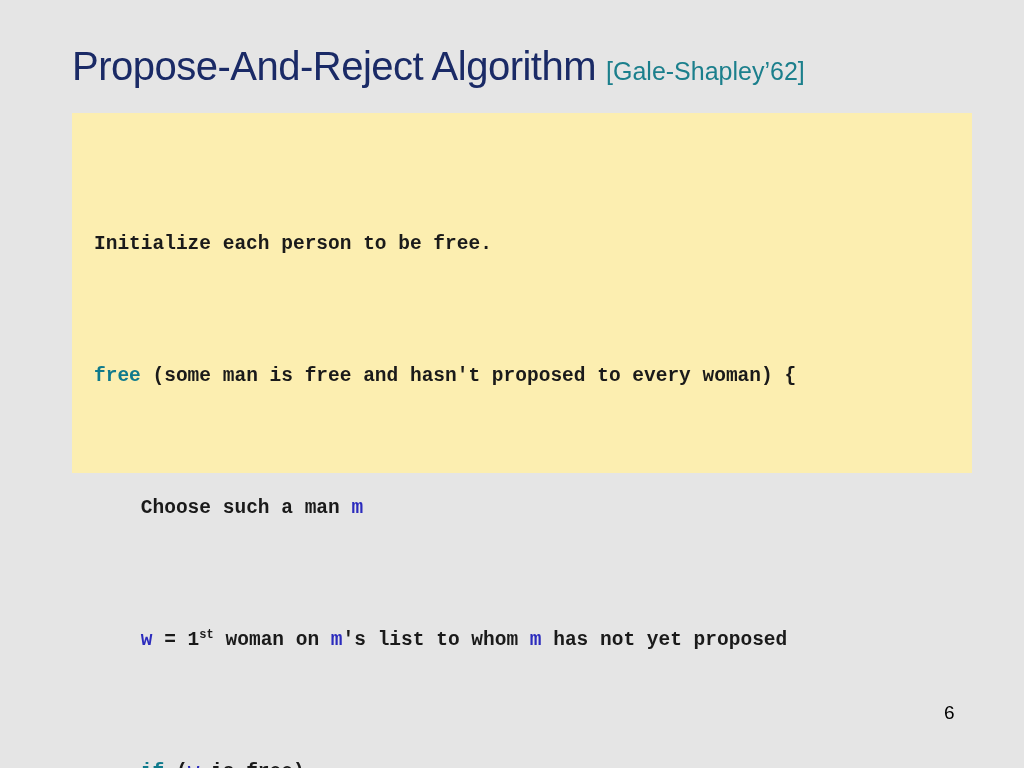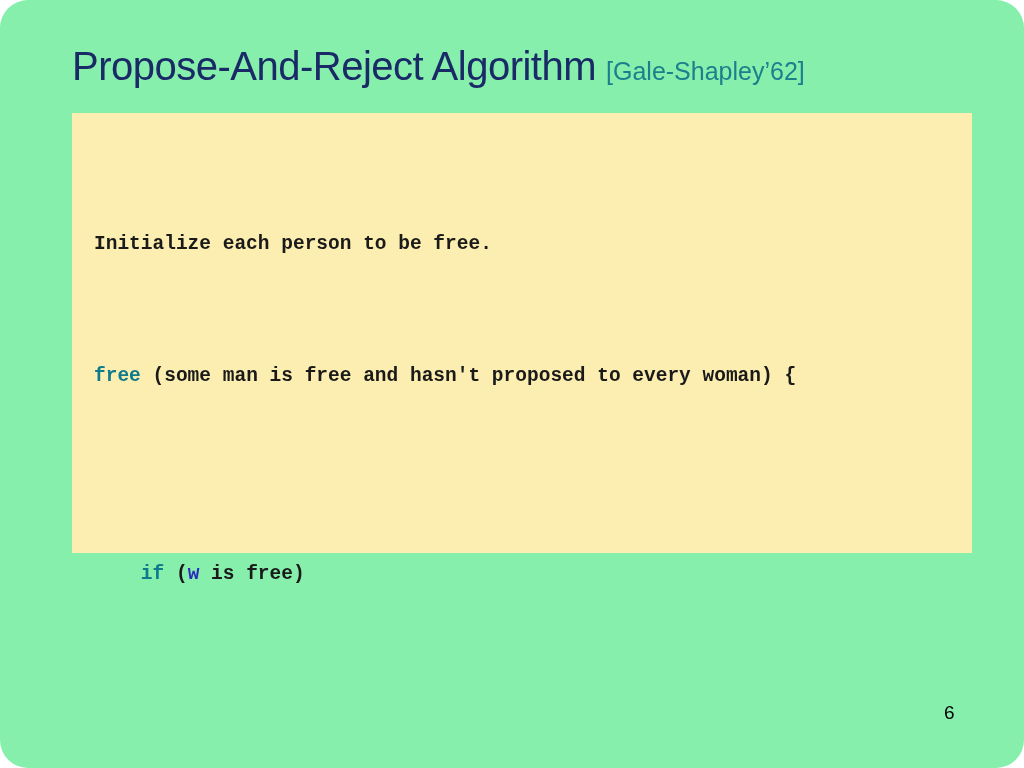--- a/index.html
+++ b/index.html
@@ -10,22 +10,21 @@
   body {
     width: 1024px;
     height: 768px;
     position: relative;
     font-family: "Liberation Sans", sans-serif;
     overflow: hidden;
   }
   .slide {
     position: absolute;
     inset: 0;
-    background: #86efac;
-    border-radius: 28px;
+    background: #e5e5e5;
   }
   .title-row {
     position: absolute;
     left: 72px;
     top: 44px;
     white-space: nowrap;
   }
   .title-main {
     font-family: "Liberation Sans", sans-serif;
     font-size: 40px;
@@ -36,21 +35,21 @@
     font-family: "Liberation Sans", sans-serif;
     font-size: 25px;
     color: #1b7f8c;
     margin-left: 10px;
   }
   .code-box {
     position: absolute;
     left: 72px;
     top: 113px;
     width: 900px;
-    height: 440px;
+    height: 360px;
     background: #fceeb0;
   }
   .code {
     position: absolute;
     left: 22px;
     top: 16px;
     font-family: "Liberation Mono", "DejaVu Sans Mono", monospace;
     font-size: 19.5px;
     line-height: 33px;
     color: #1a1a1a;
@@ -86,21 +85,23 @@
     <span class="title-main">Propose-And-Reject Algorithm</span><span class="title-cite">[Gale-Shapley’62]</span>
   </div>
 
   <div class="code-box">
     <div class="code">
 
       <span class="ln"><span>Initialize each person to be free.</span></span>
 
       <span class="ln"><span class="kw">free</span><span> </span><span>(some man is free and hasn't proposed to every woman) {</span></span>
 
+      <span class="ln">    <span>Choose such a man </span><span class="var">m</span></span>
 
+      <span class="ln">    <span class="var">w</span><span> = 1</span><sup>st</sup><span> woman on </span><span class="var">m</span><span>'s list to whom </span><span class="var">m</span><span> has not yet proposed</span></span>
 
       <span class="ln">    <span class="kw">if</span><span> (</span><span class="var">w</span><span> is free)</span></span>
 
       
 
       
 
       
 
       

